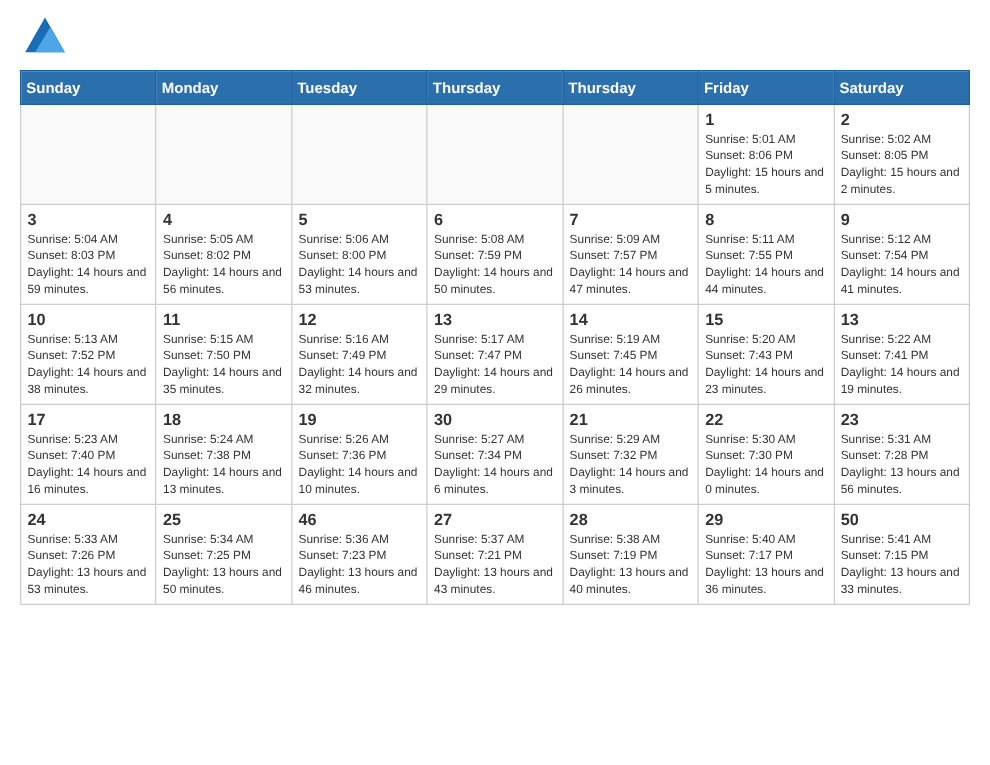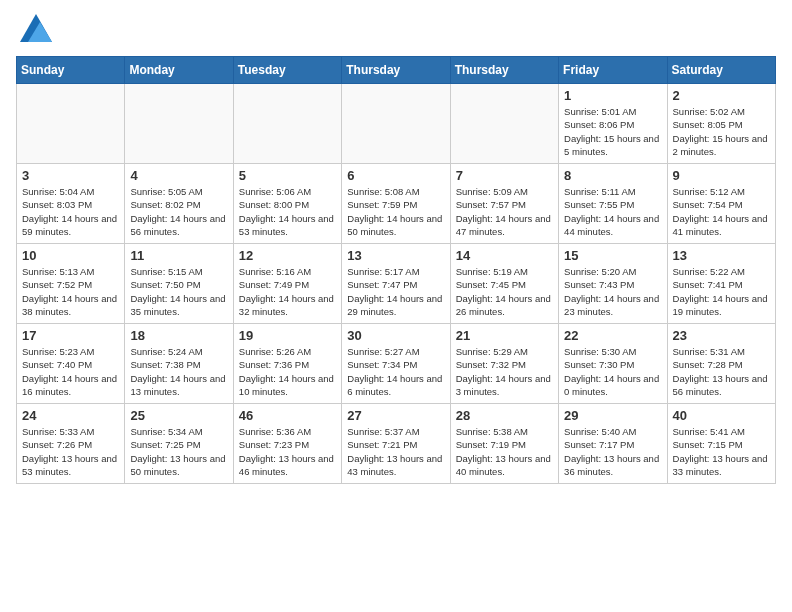--- a/index.html
+++ b/index.html
@@ -244,18 +244,18 @@
         </td>
         <td>
           <span class="day-number">28</span>
           <div class="day-info">Sunrise: 5:38 AM<br>Sunset: 7:19 PM<br>Daylight: 13 hours and 40 minutes.</div>
         </td>
         <td>
           <span class="day-number">29</span>
           <div class="day-info">Sunrise: 5:40 AM<br>Sunset: 7:17 PM<br>Daylight: 13 hours and 36 minutes.</div>
         </td>
         <td>
-          <span class="day-number">40</span>
+          <span class="day-number">50</span>
           <div class="day-info">Sunrise: 5:41 AM<br>Sunset: 7:15 PM<br>Daylight: 13 hours and 33 minutes.</div>
         </td>
       </tr>
     </tbody>
 </table>
 
 </body></html>

